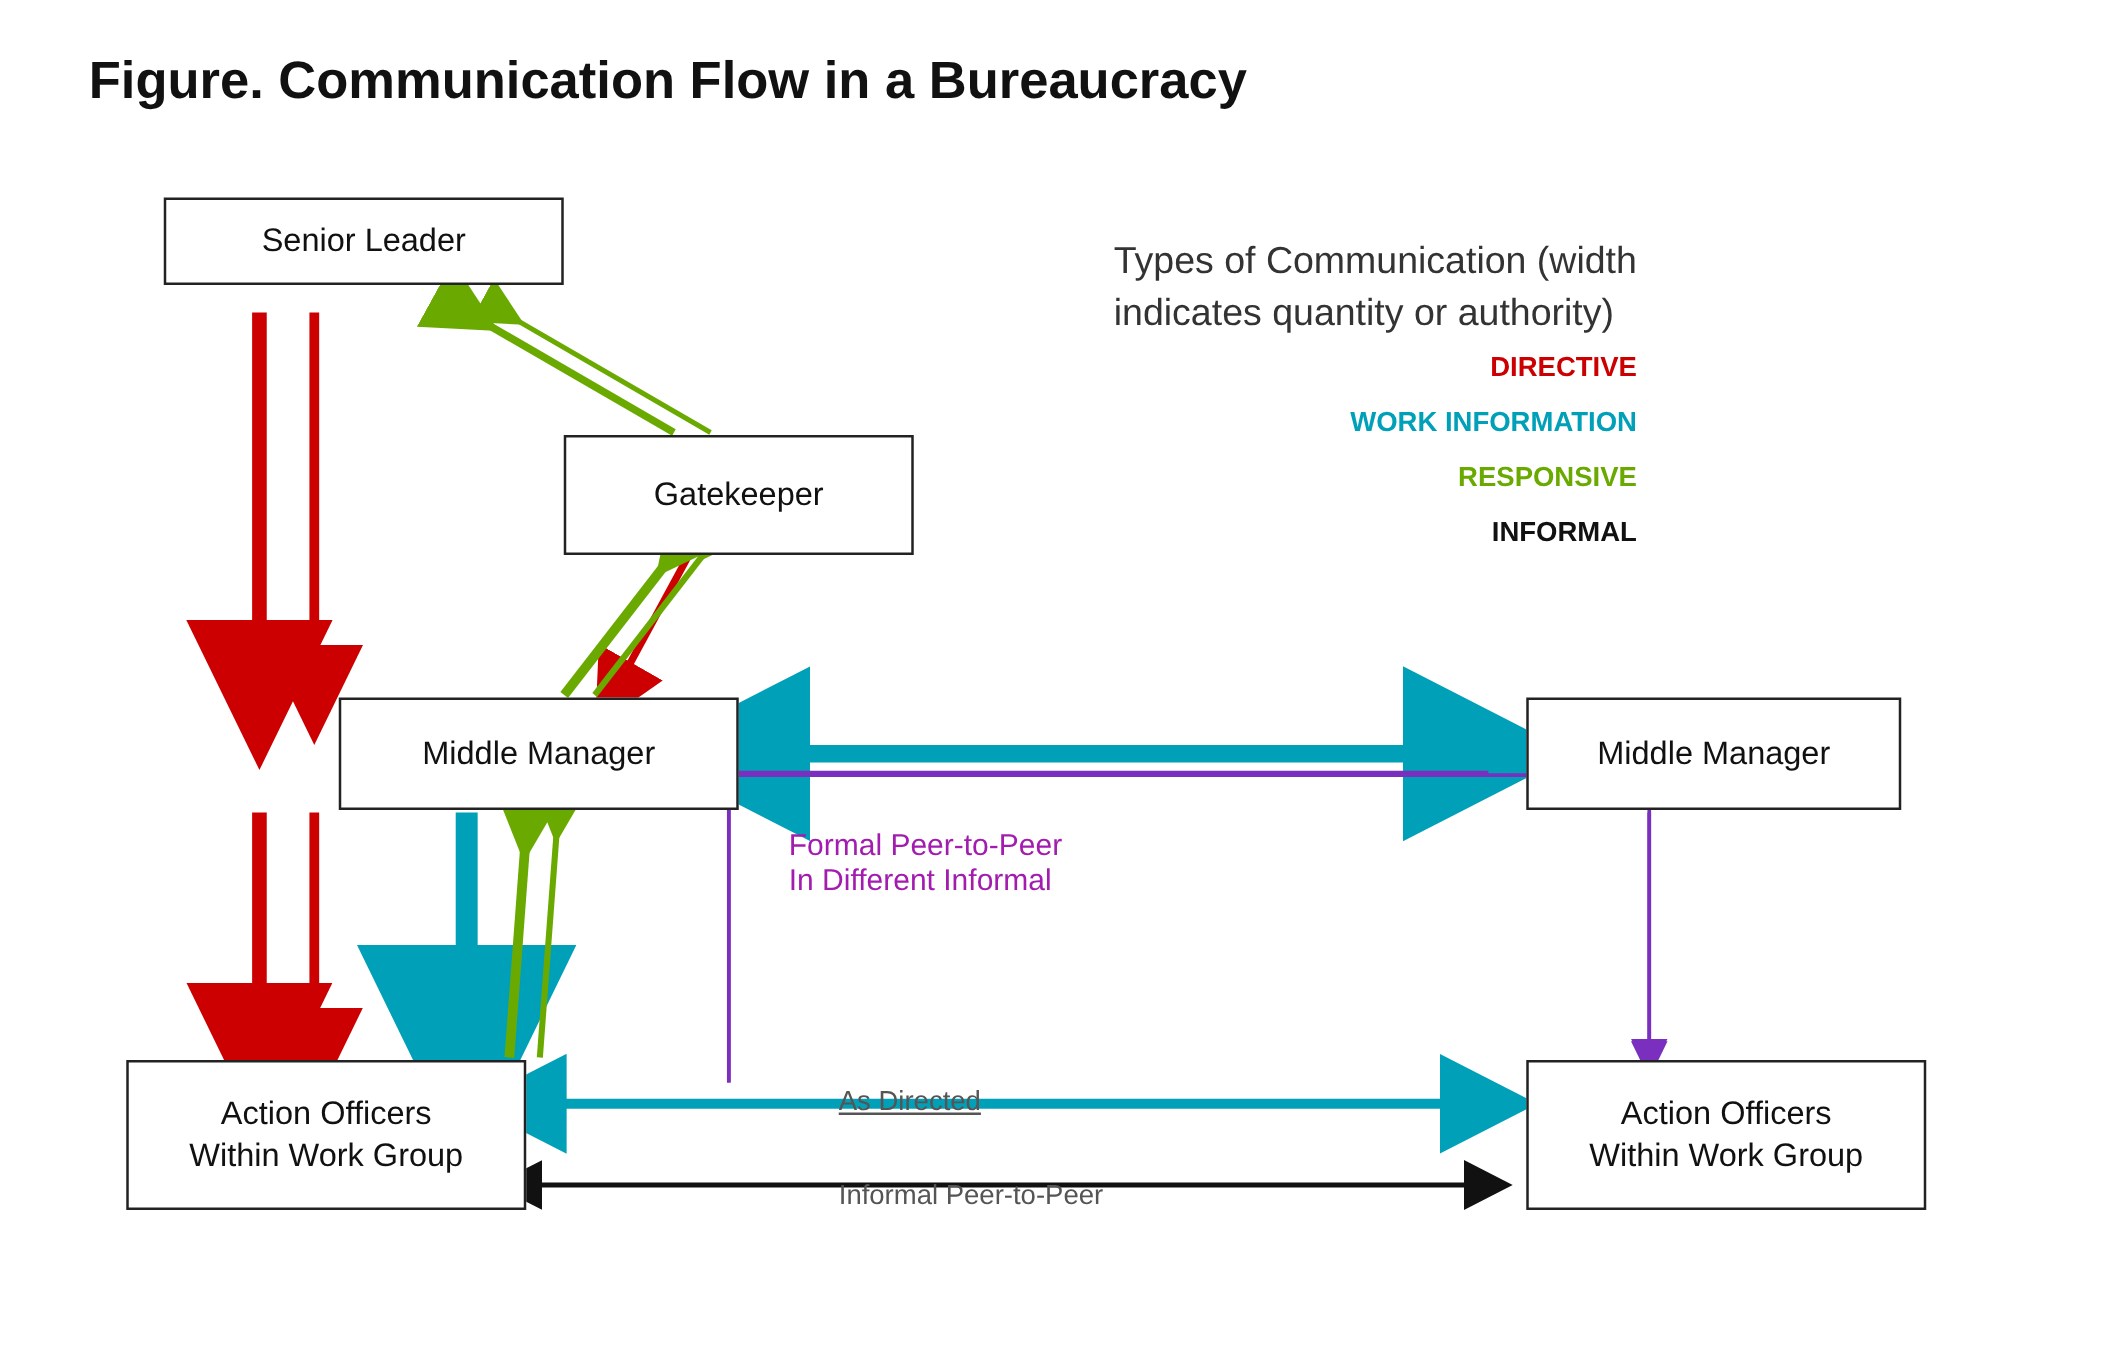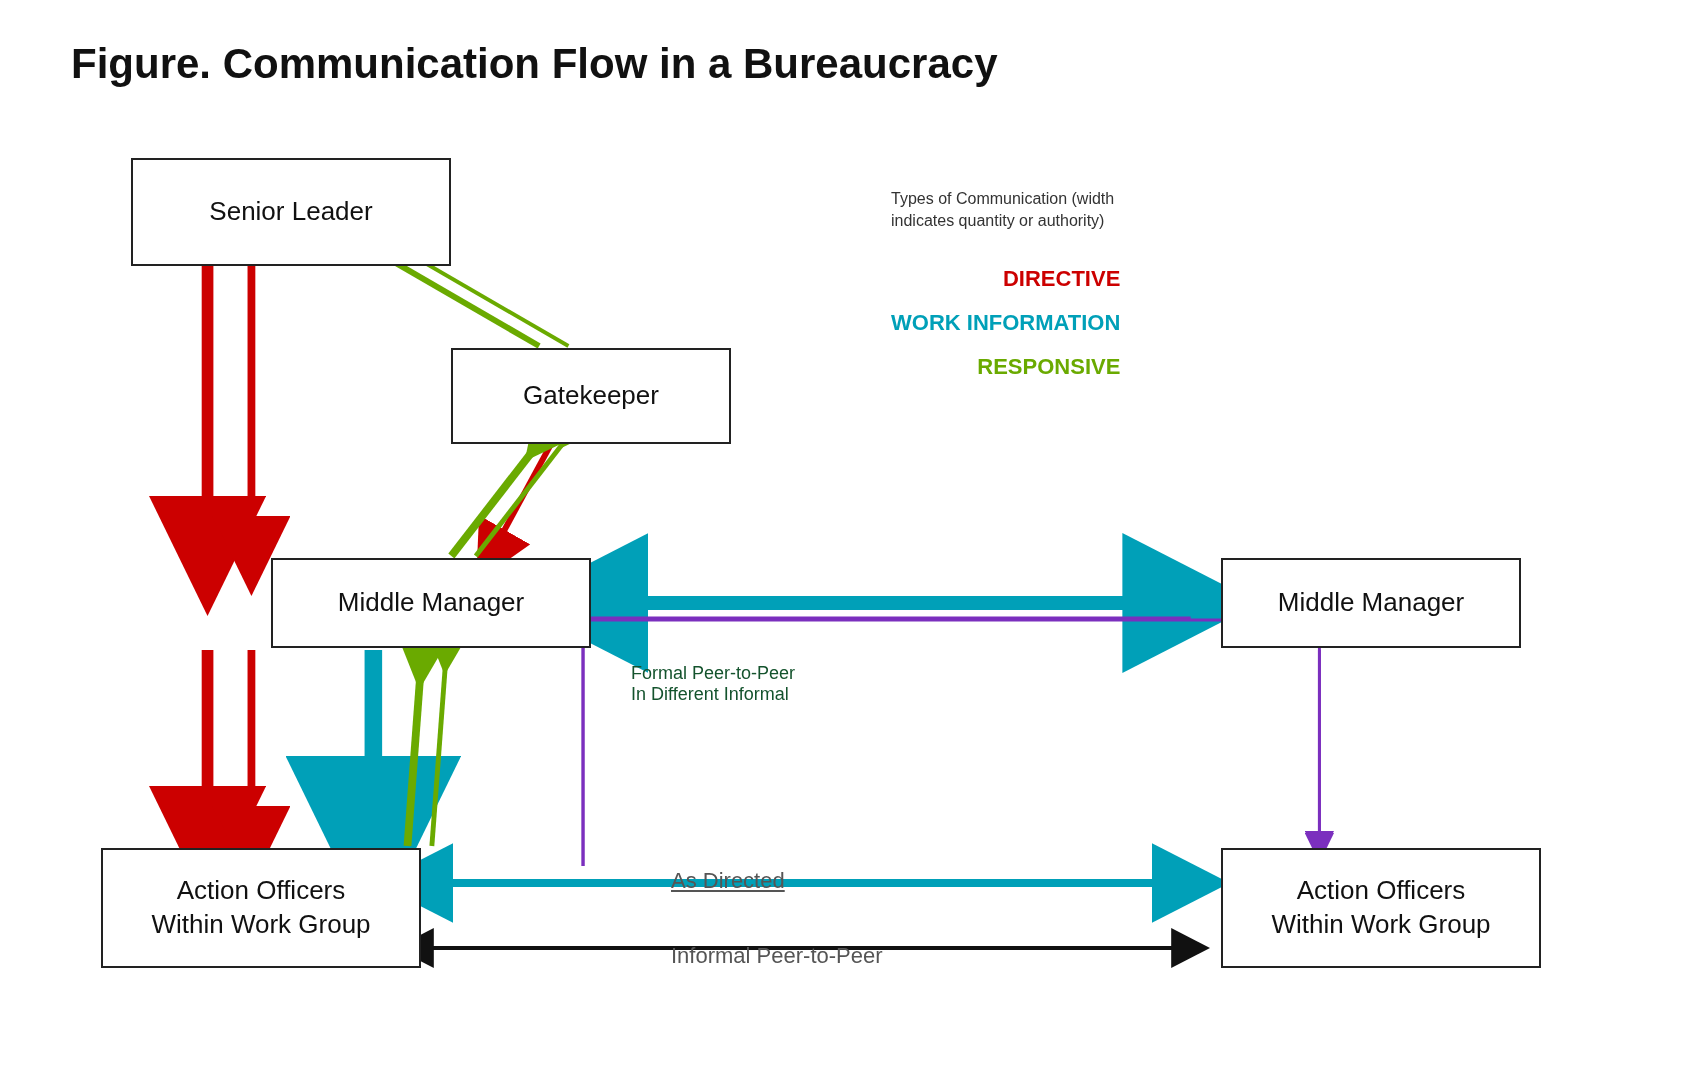--- a/index.html
+++ b/index.html
@@ -48,23 +48,23 @@
     .legend {
       position: absolute;
       top: 60px;
       left: 820px;
       font-size: 22px;
       color: #333;
       line-height: 2;
     }
     .legend-title {
       color: #333;
-      font-size: 16px;
+      font-size: 30px;
       line-height: 1.4;
-      margin-bottom: 24px;
+      margin-bottom: 0;
     }
     .legend-item {
       font-weight: bold;
       font-size: 22px;
       text-align: right;
     }
     
     .svg-overlay {
       position: absolute;
       top: 0; left: 0;
@@ -74,43 +74,44 @@
       z-index: 5;
     }
     
     .label-text {
       position: absolute;
       font-size: 22px;
       color: #555;
       z-index: 15;
     }
     .label-purple {
-      color: #14532d;
-      font-size: 18px;
+      color: #a21caf;
+      font-size: 24px;
     }
   </style>
 </head>
 <body>
 
 <div class="page-container">
   <h1 class="main-title">Figure. Communication Flow in a Bureaucracy</h1>
 
   <div class="diagram-area">
 
     <div class="legend">
       <div class="legend-title">
         <span>Types of Communication (width</span><br>
         <span>indicates quantity or authority)</span>
       </div>
       <div class="legend-item" style="color: #cc0000;">DIRECTIVE</div>
       <div class="legend-item" style="color: #00a0b8;">WORK INFORMATION</div>
       <div class="legend-item" style="color: #6aaa00;">RESPONSIVE</div>
-    </div>
-
-    <div class="box" style="left: 60px; top: 30px; width: 320px; height: 108px; text-align: center;">
+      <div class="legend-item" style="color: #111;">INFORMAL</div>
+    </div>
+
+    <div class="box" style="left: 60px; top: 30px; width: 320px; height: 70px; text-align: center;">
       <span>Senior Leader</span>
     </div>
 
     <div class="box" style="left: 380px; top: 220px; width: 280px; height: 96px;">
       <span>Gatekeeper</span>
     </div>
 
     <div class="box" style="left: 200px; top: 430px; width: 320px; height: 90px;">
       <span>Middle Manager</span>
     </div>

